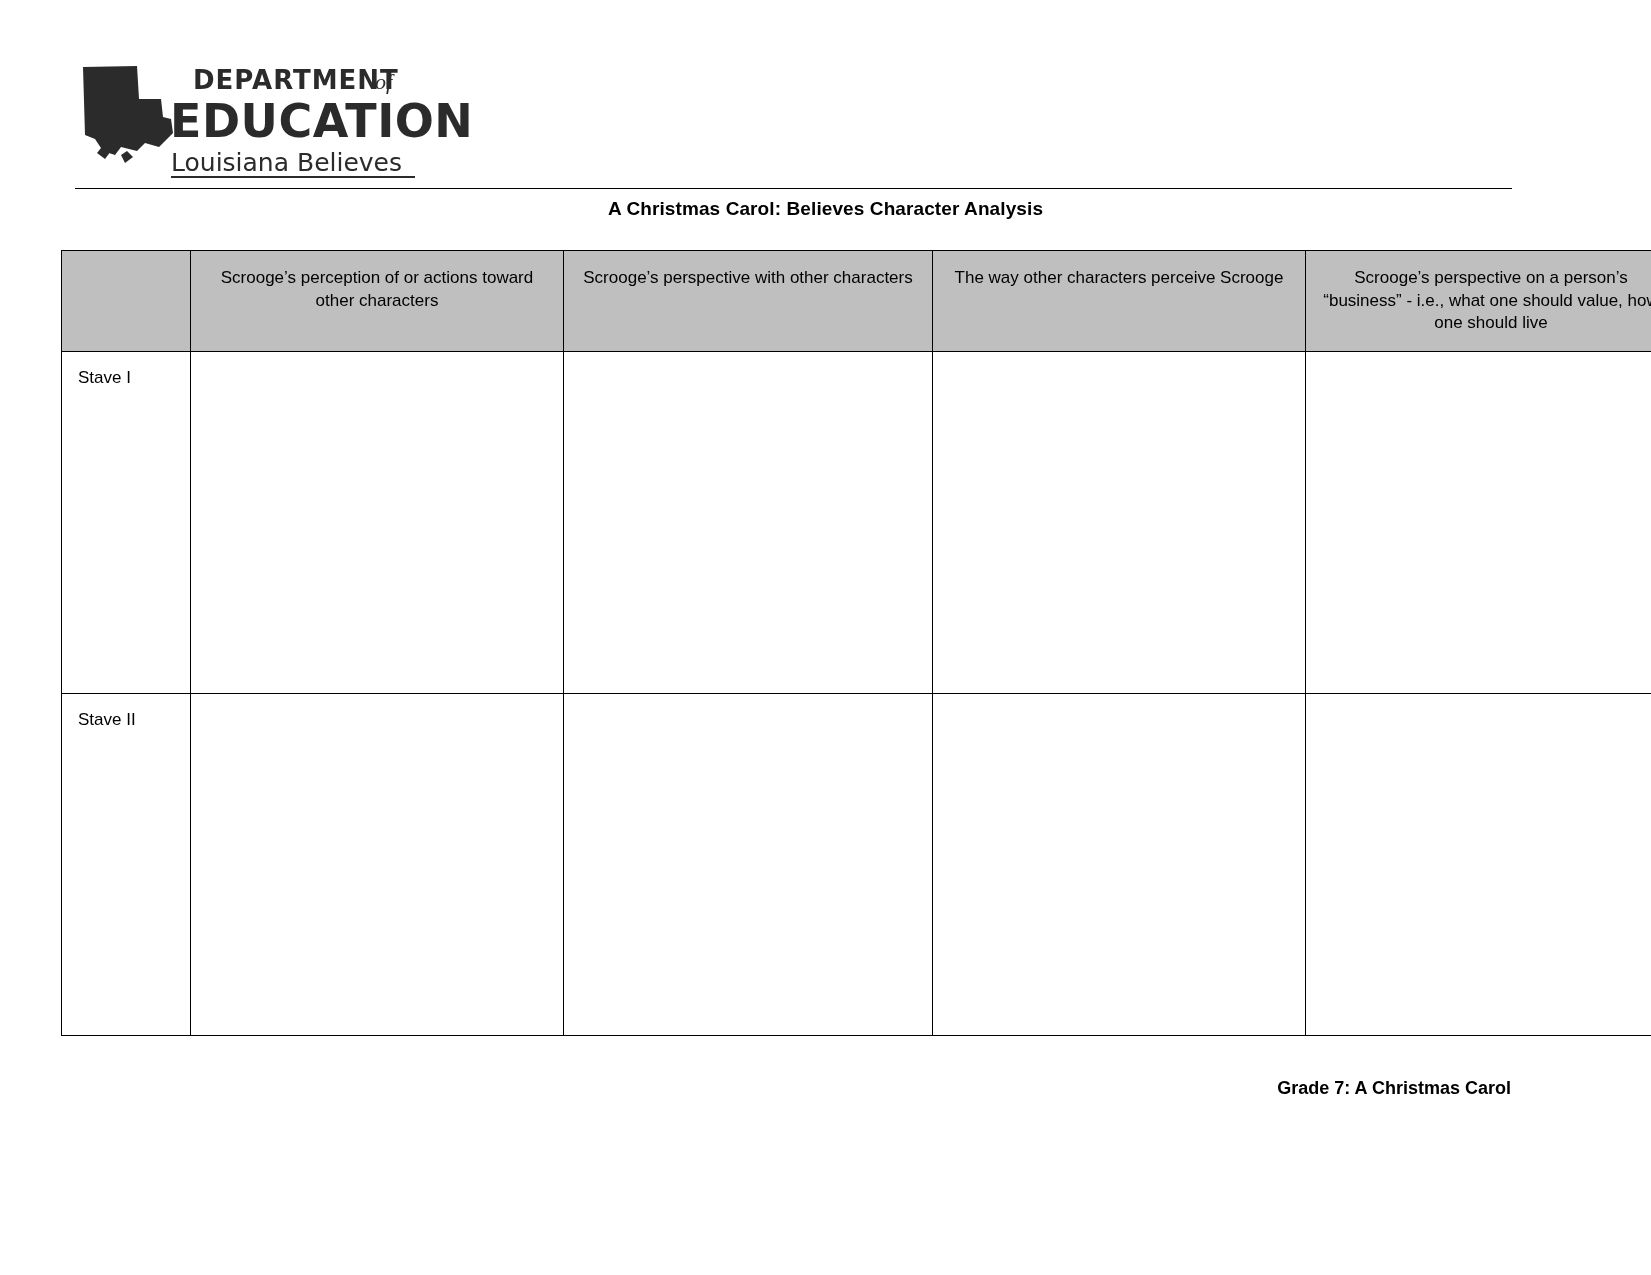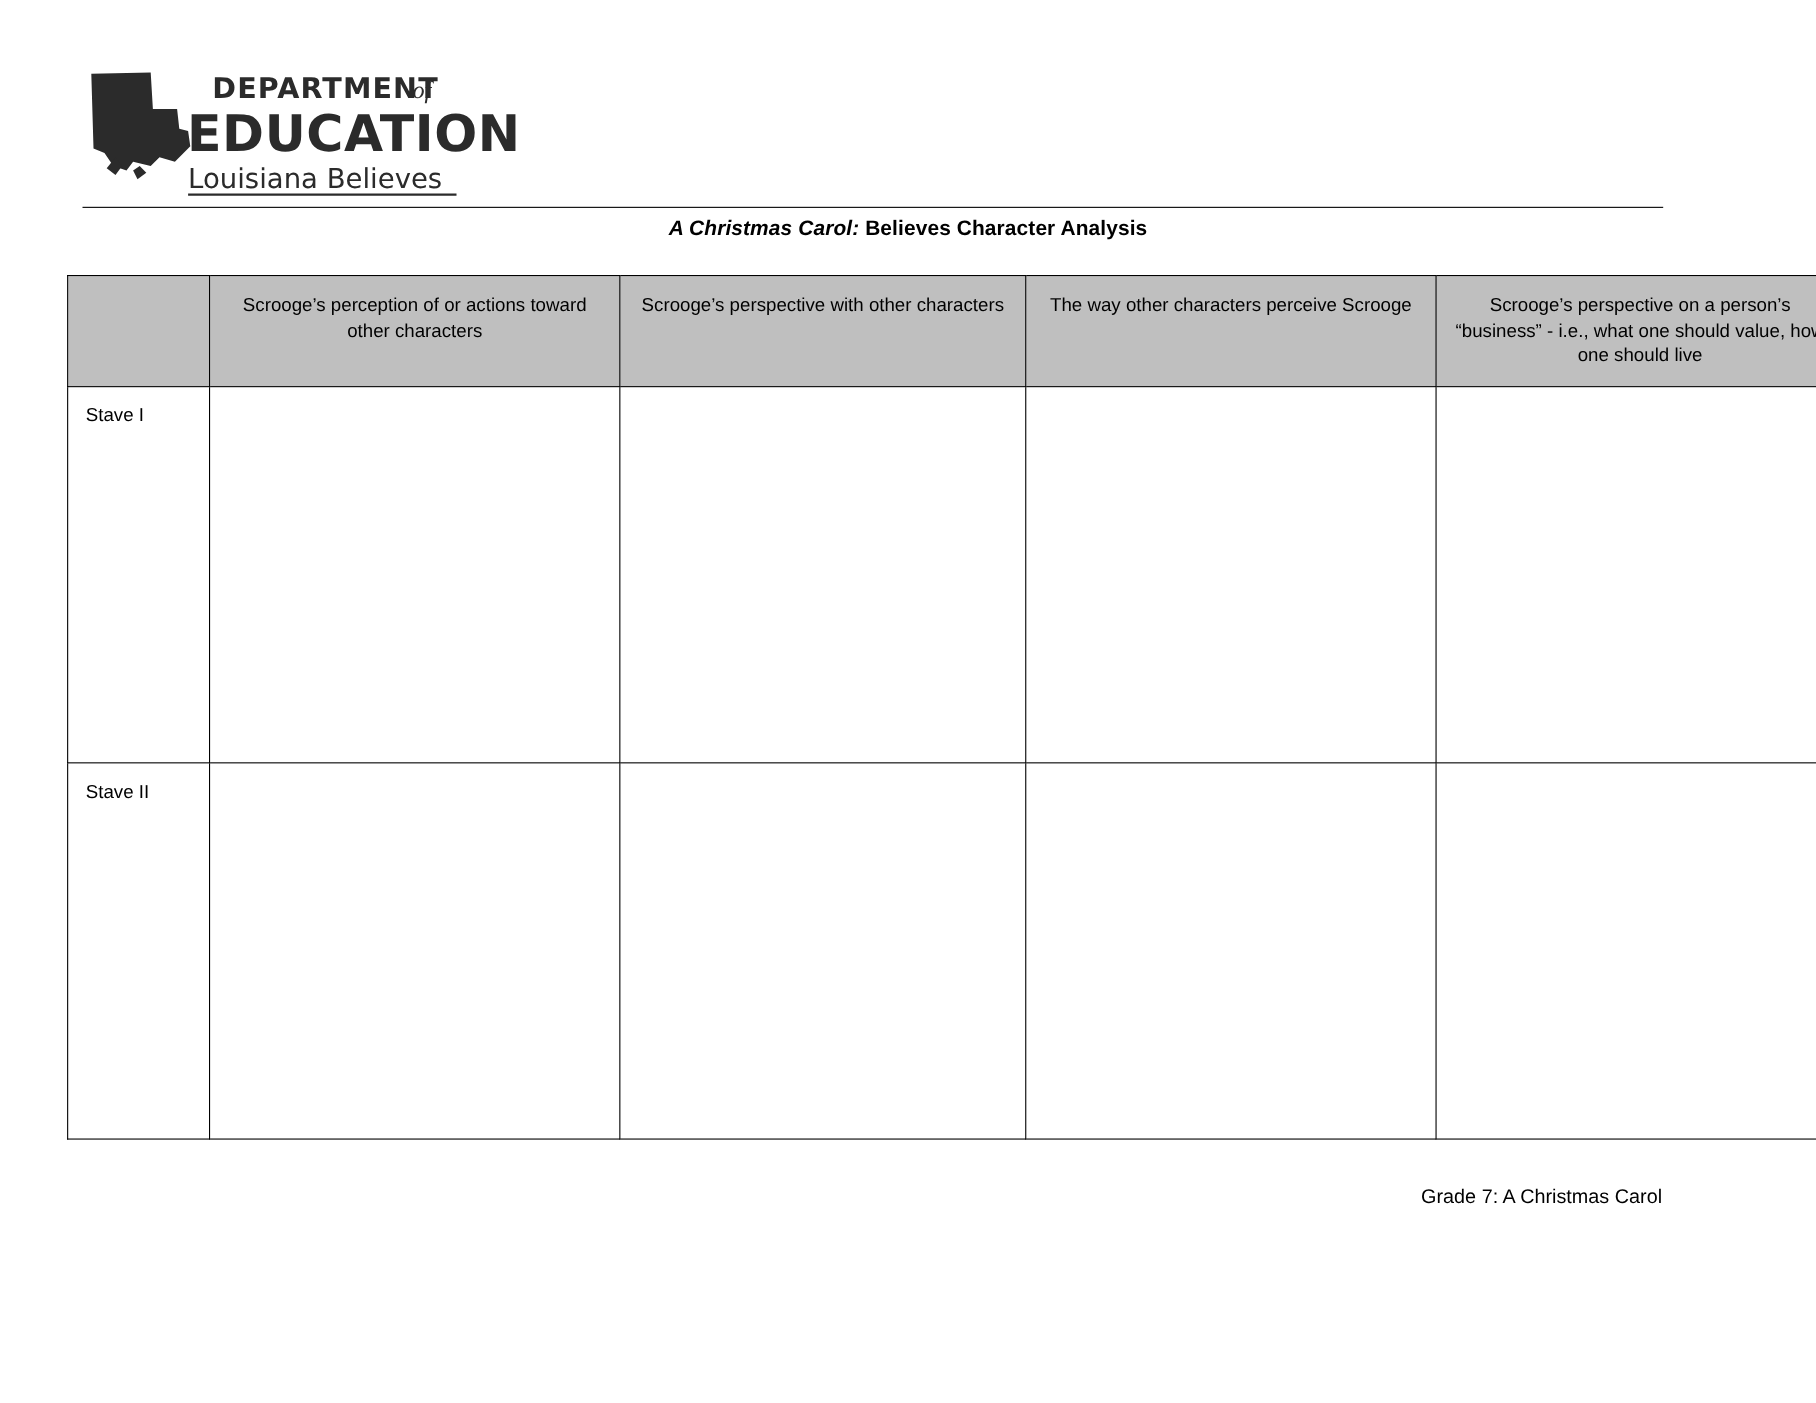--- a/index.html
+++ b/index.html
@@ -52,21 +52,20 @@
     position: absolute;
     left: 0;
     top: 198px;
     width: 1651px;
     text-align: center;
     font-size: 19px;
     font-weight: bold;
     letter-spacing: 0.1px;
   }
   .doc-title .title-italic {
-    font-style: italic;
   }
 
   
   .table-wrap {
     position: absolute;
     left: 61px;
     top: 250px;
     width: 1450px;
   }
   table.analysis {
@@ -110,21 +109,21 @@
     background: #ffffff;
   }
   tr.stave-row { height: 342px; }
 
   
   .footer {
     position: absolute;
     right: 140px;
     top: 1078px;
     font-size: 18px;
-    font-weight: normal;
+    font-weight: bold;
     text-align: right;
   }
 </style>
 </head>
 <body>
 
 <div class="page">
 
   <div class="header">
     <div class="logo-wrap">

